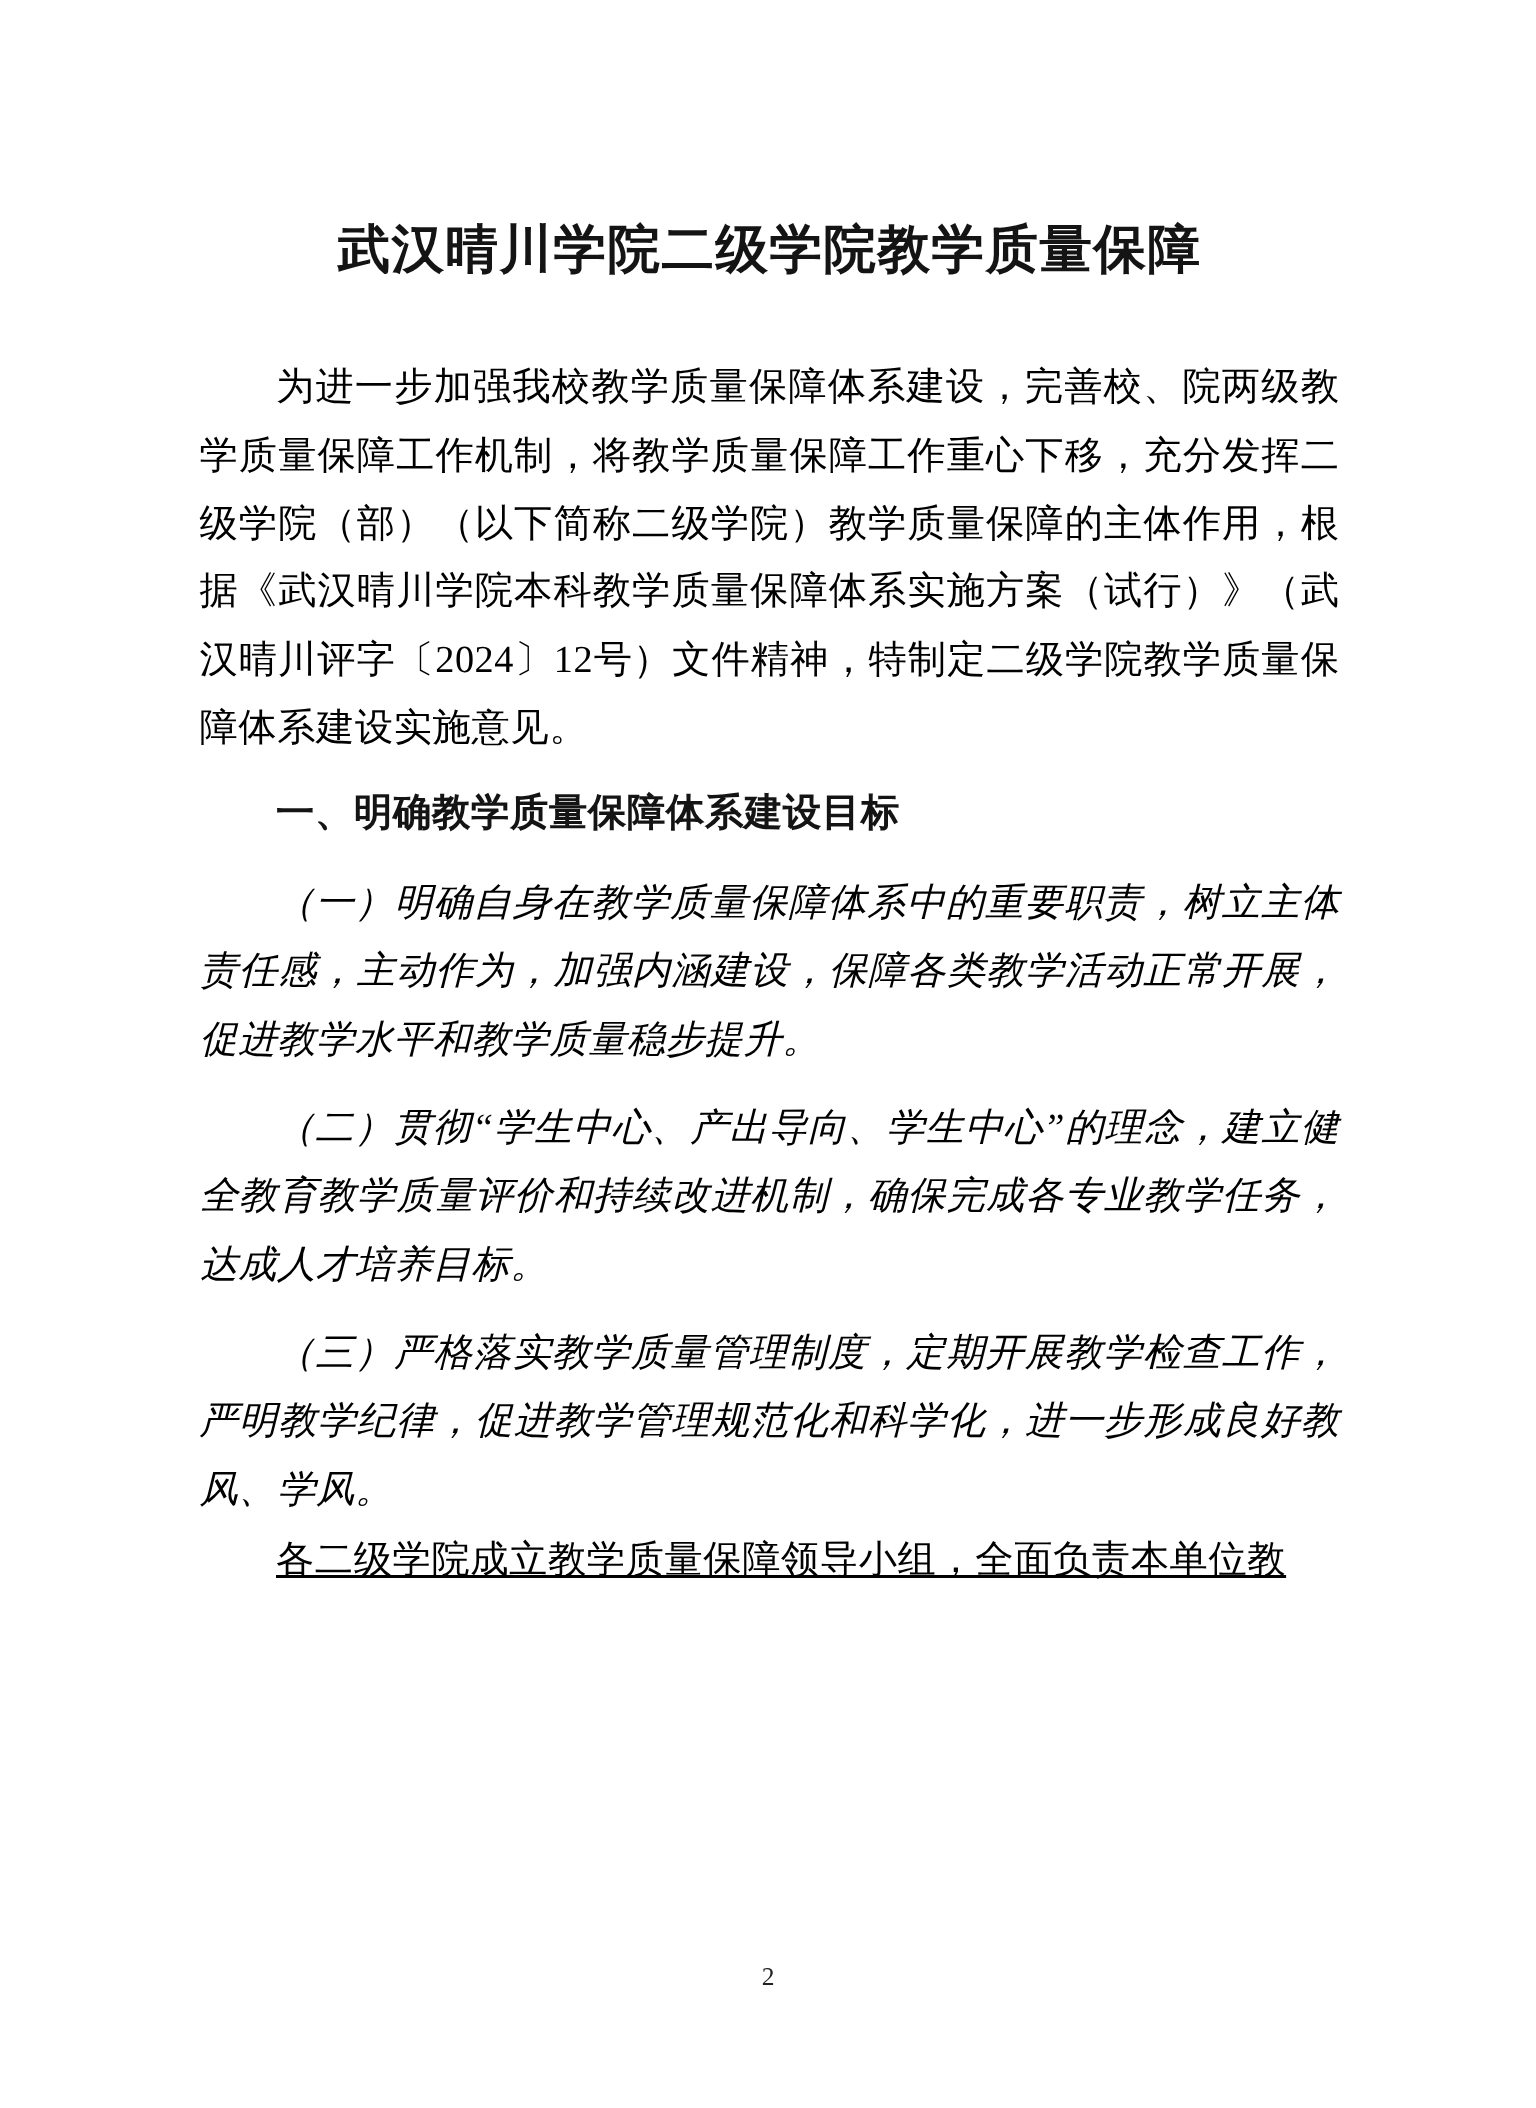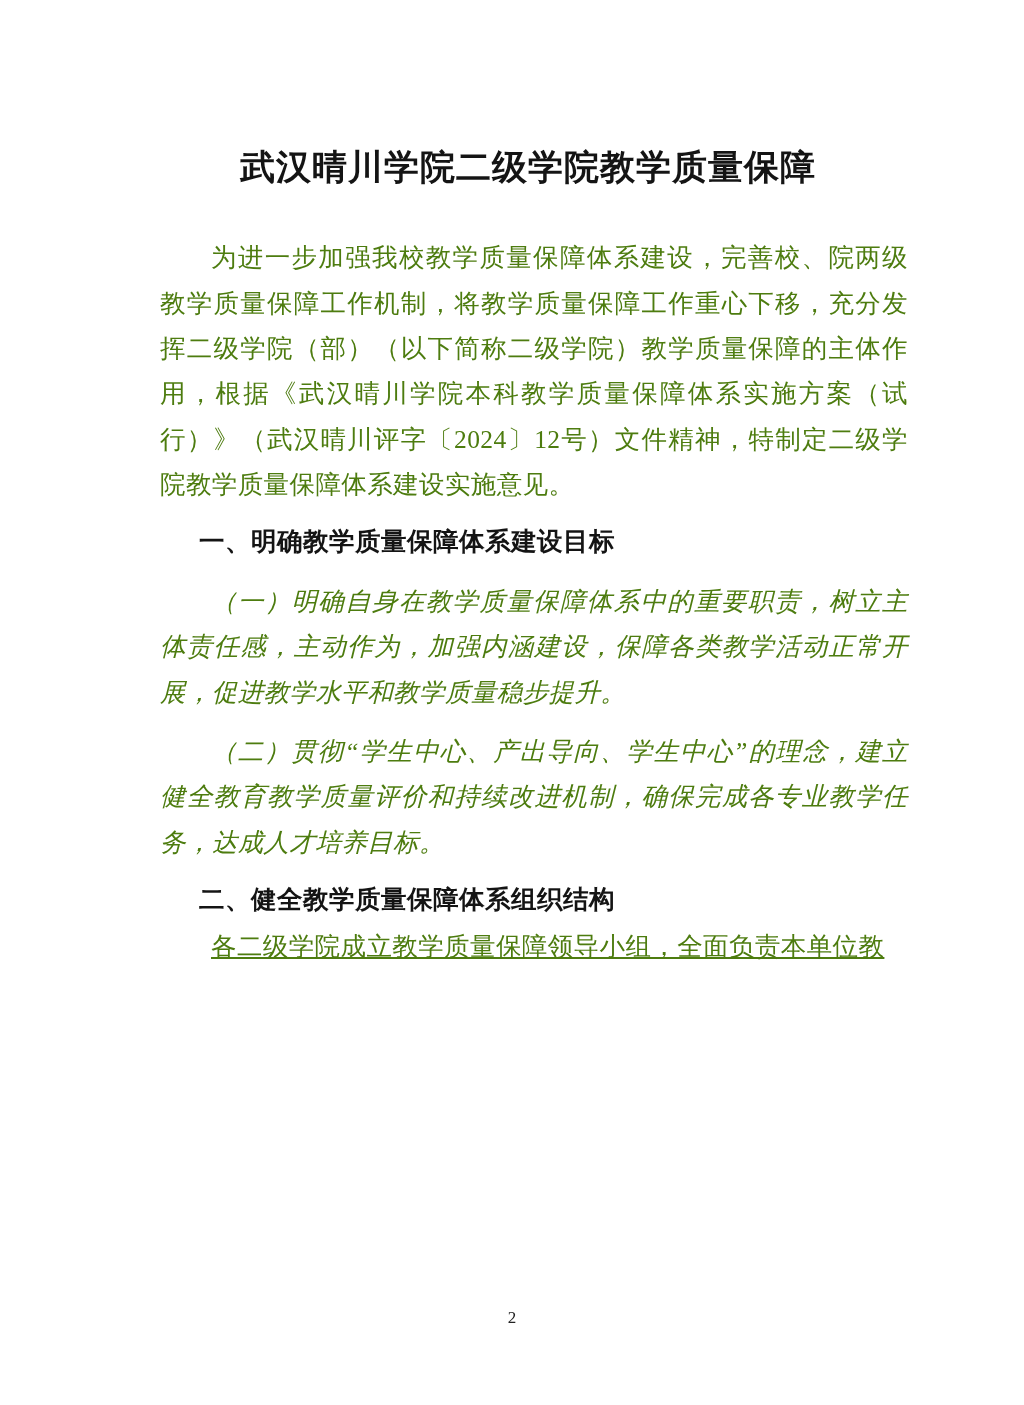--- a/index.html
+++ b/index.html
@@ -13,21 +13,21 @@
     height: 1405px;
     background: #ffffff;
     margin: 0 auto;
     box-sizing: border-box;
     font-family: "Liberation Serif", "DejaVu Serif", serif;
     color: #1a1a1a;
     overflow: hidden;
   }
   .content {
     position: absolute;
-    left: 148px;
+    left: 133px;
     top: 0;
     width: 760px;
   }
   .doc-title {
     margin: 0;
     padding-top: 140px;
     text-align: center;
     font-family: "Liberation Sans", "DejaVu Sans", sans-serif;
     font-weight: bold;
     font-size: 35px;
@@ -35,28 +35,28 @@
     letter-spacing: 1px;
     color: #141414;
   }
   .title-line {
     display: block;
   }
   .body-block {
     margin-top: 42px;
   }
   p.para {
-    margin: 0 0 2px 12px;
+    margin: 0 0 2px 0;
     font-size: 25.5px;
     line-height: 1.78;
     text-align: justify;
     text-justify: inter-ideograph;
     text-indent: 2em;
     letter-spacing: 0.4px;
-    color: #4d7c0f;
+    color: #000000;
   }
   p.para.tight {
     margin-bottom: 0;
     text-decoration: underline;
   }
   p.spaced {
     margin-top: 14px;
     font-style: italic;
   }
   h2.section-heading {
@@ -90,21 +90,21 @@
       <span class="title-line">武汉晴川学院二级学院教学质量保障</span>
     </h1>
 
     <div class="body-block">
 
       <p class="para">为进一步加强我校教学质量保障体系建设，完善校、院两级教学质量保障工作机制，将教学质量保障工作重心下移，充分发挥二级学院（部）（以下简称二级学院）教学质量保障的主体作用，根据《武汉晴川学院本科教学质量保障体系实施方案（试行）》（武汉晴川评字〔2024〕12号）文件精神，特制定二级学院教学质量保障体系建设实施意见。</p>
 
       <h2 class="section-heading">一、明确教学质量保障体系建设目标</h2>
       <p class="para spaced">（一）明确自身在教学质量保障体系中的重要职责，树立主体责任感，主动作为，加强内涵建设，保障各类教学活动正常开展，促进教学水平和教学质量稳步提升。</p>
       <p class="para spaced">（二）贯彻“学生中心、产出导向、学生中心”的理念，建立健全教育教学质量评价和持续改进机制，确保完成各专业教学任务，达成人才培养目标。</p>
+      <p class="para spaced">（三）严格落实教学质量管理制度，定期开展教学检查工作，严明教学纪律，促进教学管理规范化和科学化，进一步形成良好教风、学风。</p>
 
-      <h2 class="section-heading">二、健全教学质量保障体系组织结构</h2>
       <p class="para tight">各二级学院成立教学质量保障领导小组，全面负责本单位教</p>
 
     </div>
   </div>
 
   <div class="page-number">2</div>
 </div>
 
 </body></html>

